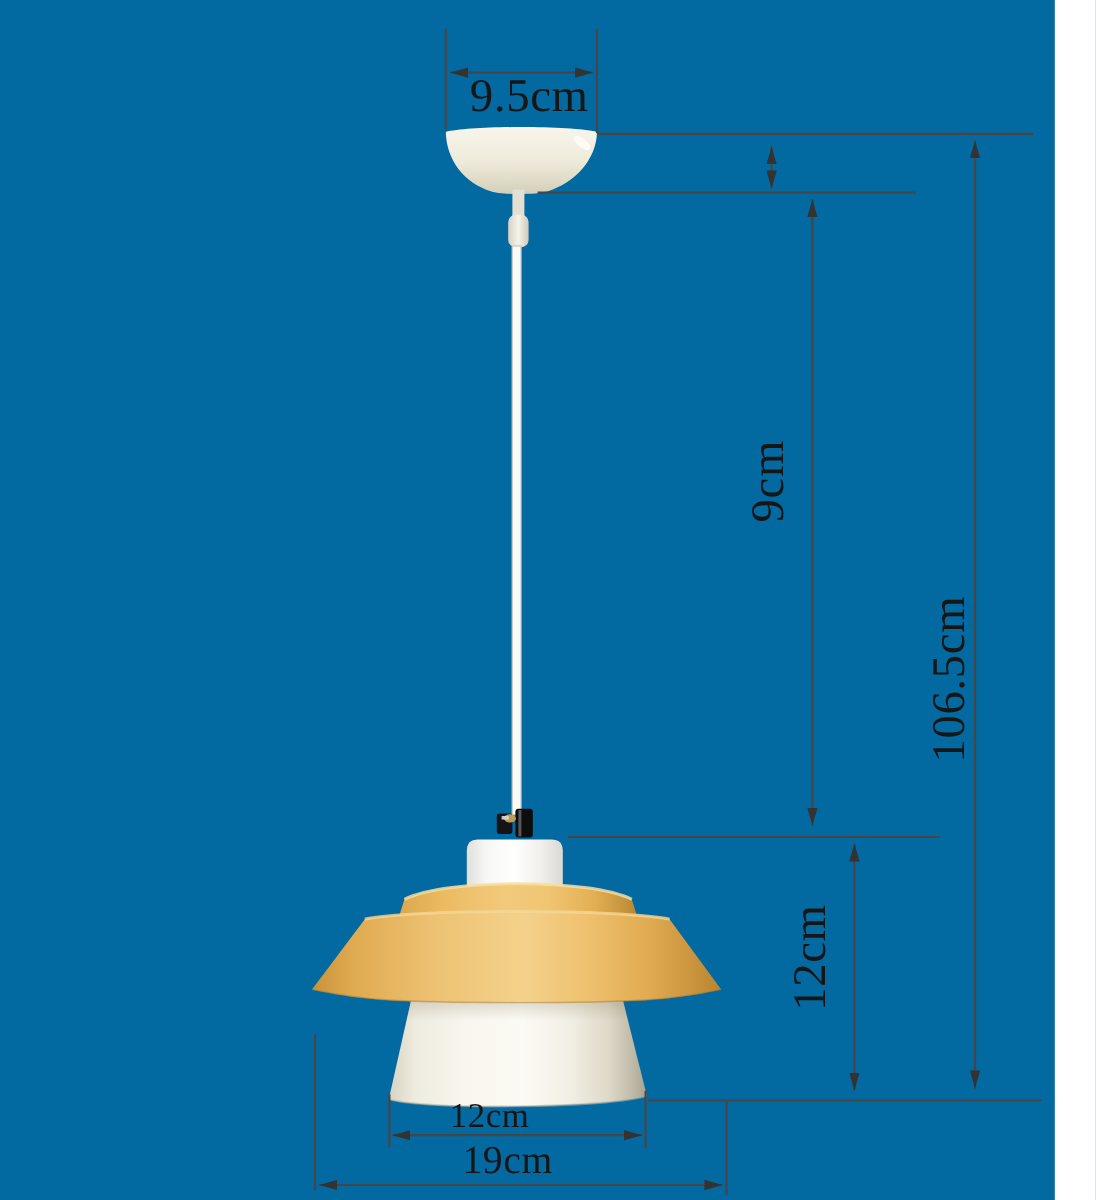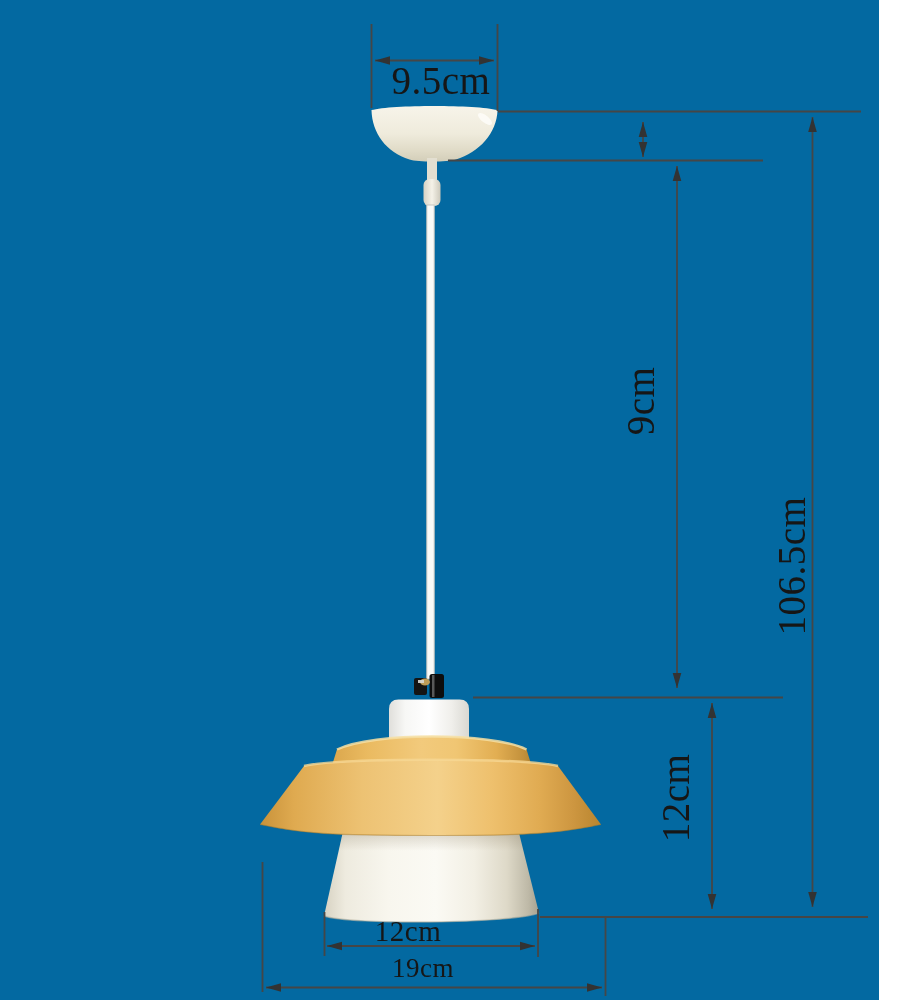--- a/index.html
+++ b/index.html
@@ -15,21 +15,21 @@
     position:absolute;
     color:#161616;
     font-size:39px;
     line-height:1;
     white-space:nowrap;
     transform:translate(-50%,-50%);
     letter-spacing:0.5px;
   }
   .dim-label.rot{transform:translate(-50%,-50%) rotate(-90deg);}
   .dim-label.small{font-size:29px;}
-  .dim-label.big{font-size:27px;}
+  .dim-label.big{font-size:33px;}
 </style>
 </head>
 <body>
 
 <div class="stage">
 
   <svg width="913" height="1000" viewBox="0 0 913 1000">
     <defs>
       <linearGradient id="gCanopy" x1="0" y1="0" x2="0" y2="1">
         <stop offset="0" stop-color="#f7f4ea"></stop>

